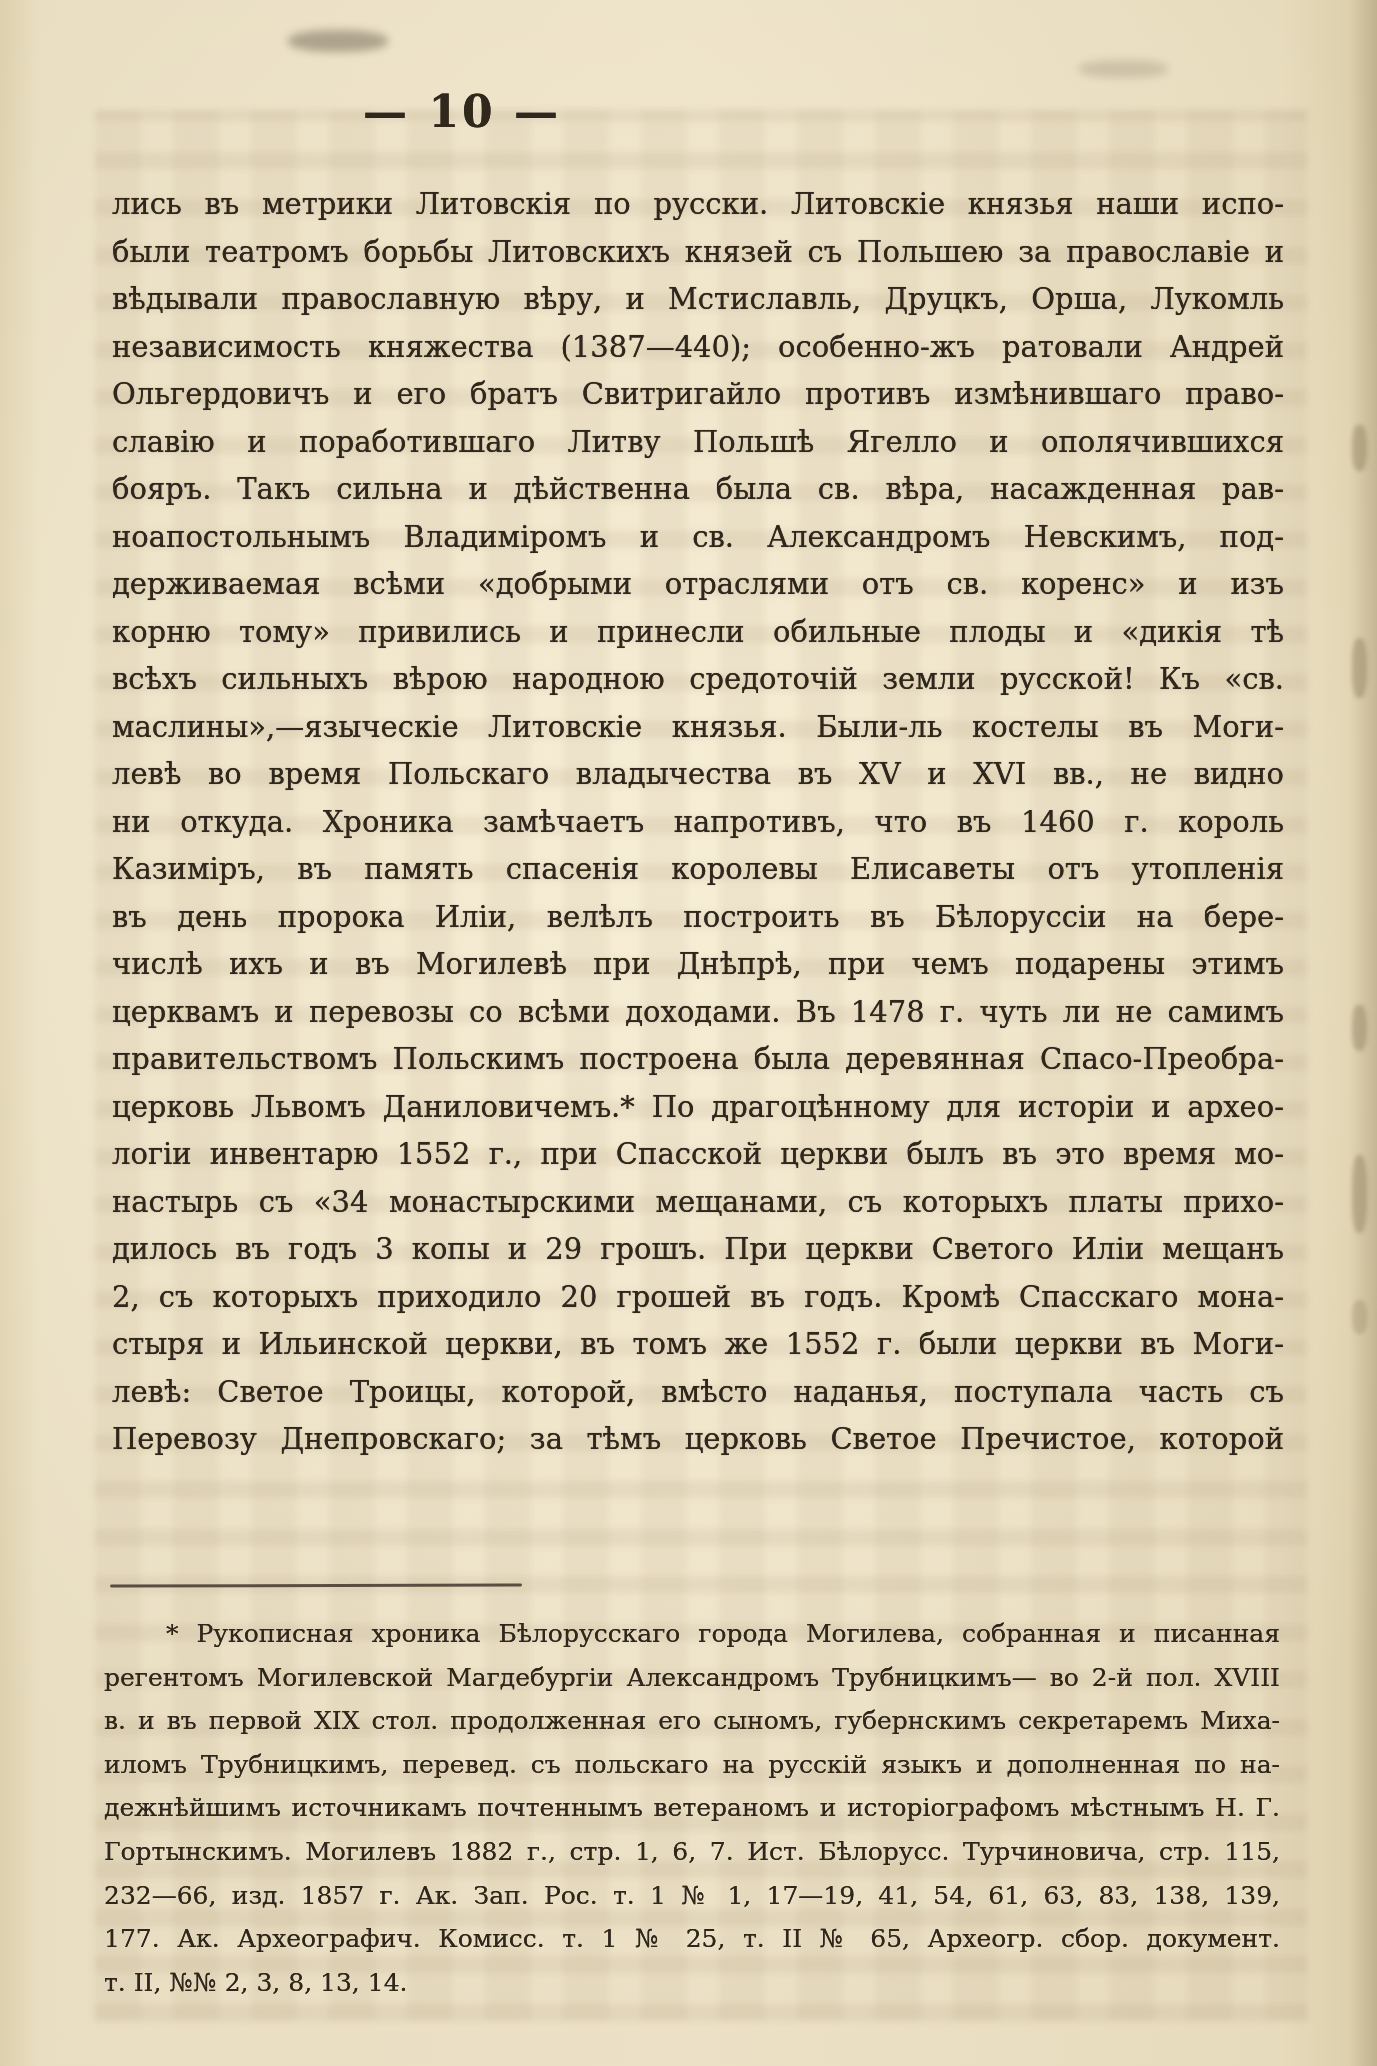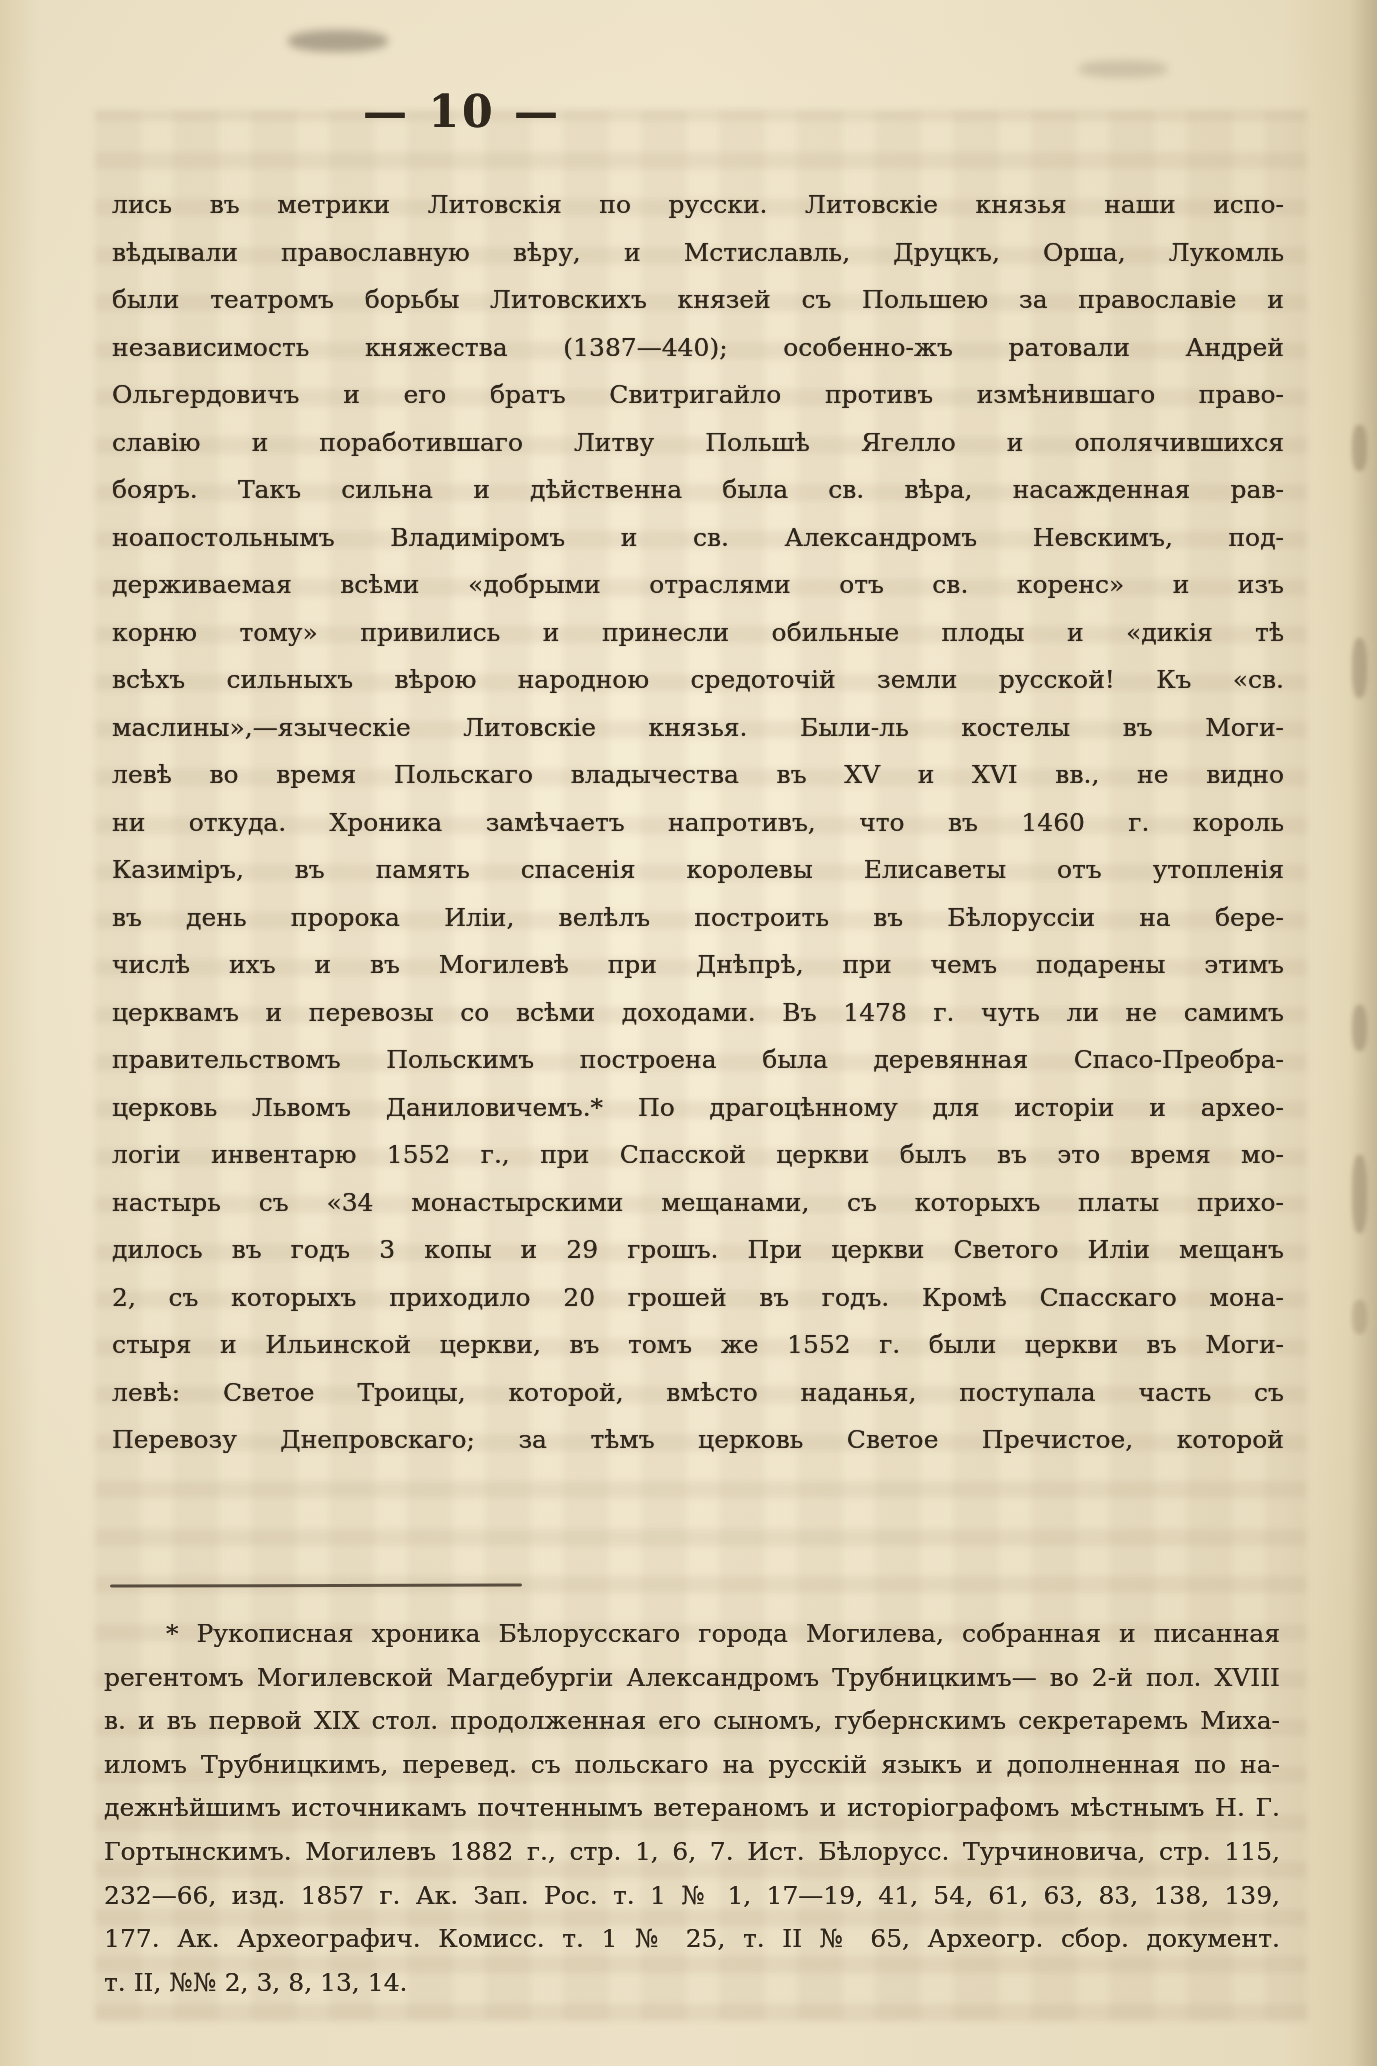--- a/index.html
+++ b/index.html
@@ -25,21 +25,21 @@
     pointer-events:none;
   }
   .page-number {
     position:absolute; top:86px; left:352px; width:220px;
     font-size:44px; font-weight:bold; letter-spacing:3px;
     text-align:center; color:#30271d;
     text-shadow:0 0 0.6px rgba(42,32,20,0.85);
   }
   .body-text {
     position:absolute; left:112px; top:181px; width:1172px;
-    font-size:25px; line-height:47.5px;
+    font-size:29px; line-height:47.5px;
     text-shadow:0 0 0.7px rgba(42,32,20,0.9);
   }
   .footnote {
     position:absolute; left:104px; top:1612px; width:1176px;
     font-size:25px; line-height:43.6px;
     text-shadow:0 0 0.6px rgba(42,32,20,0.85);
   }
   .line {
     text-align:justify;
     -moz-text-align-last:justify;
@@ -87,22 +87,22 @@
 
   <div class="bleed-overlay"></div>
 
   <div class="smudge top-left"></div>
   <div class="smudge top-right"></div>
 
   <div class="page-number">— 10 —</div>
 
   <div class="body-text">
       <div class="line body-line">лись въ метрики Литовскія по русски. Литовскіе князья наши испо-</div>
+      <div class="line body-line">были театромъ борьбы Литовскихъ князей съ Польшею за православіе и</div>
       <div class="line body-line">вѣдывали православную вѣру, и Мстиславль, Друцкъ, Орша, Лукомль</div>
-      <div class="line body-line">были театромъ борьбы Литовскихъ князей съ Польшею за православіе и</div>
       <div class="line body-line">независимость княжества (1387—440); особенно-жъ ратовали Андрей</div>
       <div class="line body-line">Ольгердовичъ и его братъ Свитригайло противъ измѣнившаго право-</div>
       <div class="line body-line">славію и поработившаго Литву Польшѣ Ягелло и ополячившихся</div>
       <div class="line body-line">бояръ. Такъ сильна и дѣйственна была св. вѣра, насажденная рав-</div>
       <div class="line body-line">ноапостольнымъ Владиміромъ и св. Александромъ Невскимъ, под-</div>
       <div class="line body-line">держиваемая всѣми «добрыми отраслями отъ св. коренс» и изъ</div>
       <div class="line body-line">корню тому» привились и принесли обильные плоды и «дикія тѣ</div>
       <div class="line body-line">всѣхъ сильныхъ вѣрою народною средоточій земли русской! Къ «св.</div>
       <div class="line body-line">маслины»,—языческіе Литовскіе князья. Были-ль костелы въ Моги-</div>
       <div class="line body-line">левѣ во время Польскаго владычества въ XV и XVI вв., не видно</div>

